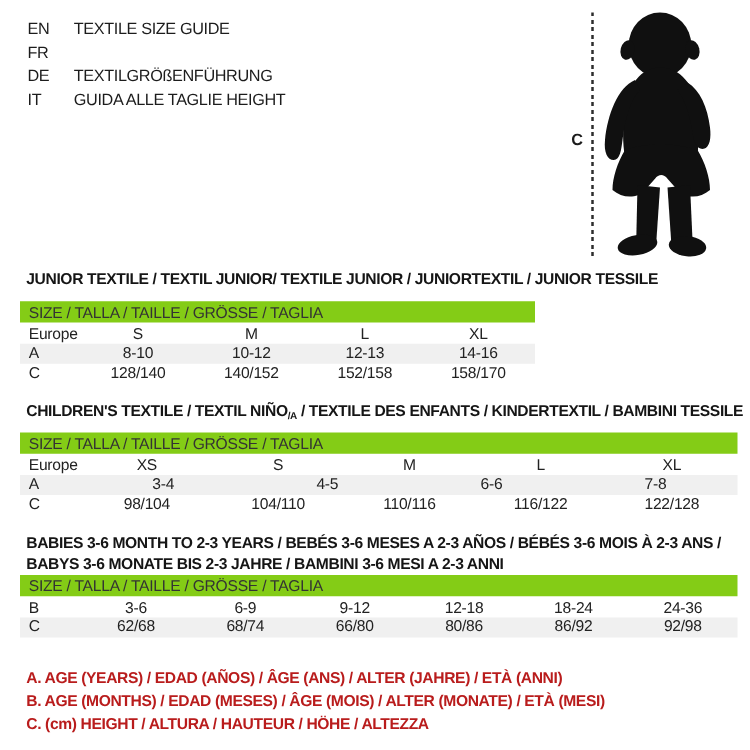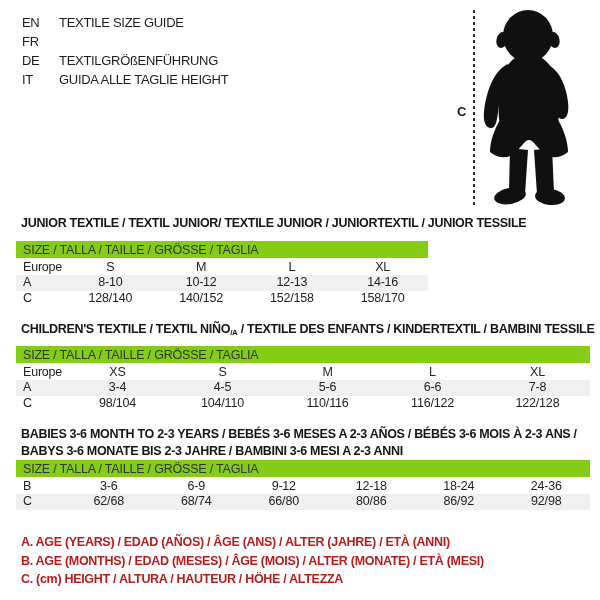--- a/index.html
+++ b/index.html
@@ -115,21 +115,20 @@
       <span class="tcell">XS</span>
       <span class="tcell">S</span>
       <span class="tcell">M</span>
       <span class="tcell">L</span>
       <span class="tcell">XL</span>
     </div>
     <div class="trow alt">
       <span class="tlabel">A</span>
       <span class="tcell">3-4</span>
       <span class="tcell">4-5</span>
-      <span class="tcell">5-6</span>
       <span class="tcell">6-6</span>
       <span class="tcell">7-8</span>
     </div>
     <div class="trow">
       <span class="tlabel">C</span>
       <span class="tcell">98/104</span>
       <span class="tcell">104/110</span>
       <span class="tcell">110/116</span>
       <span class="tcell">116/122</span>
       <span class="tcell">122/128</span>

